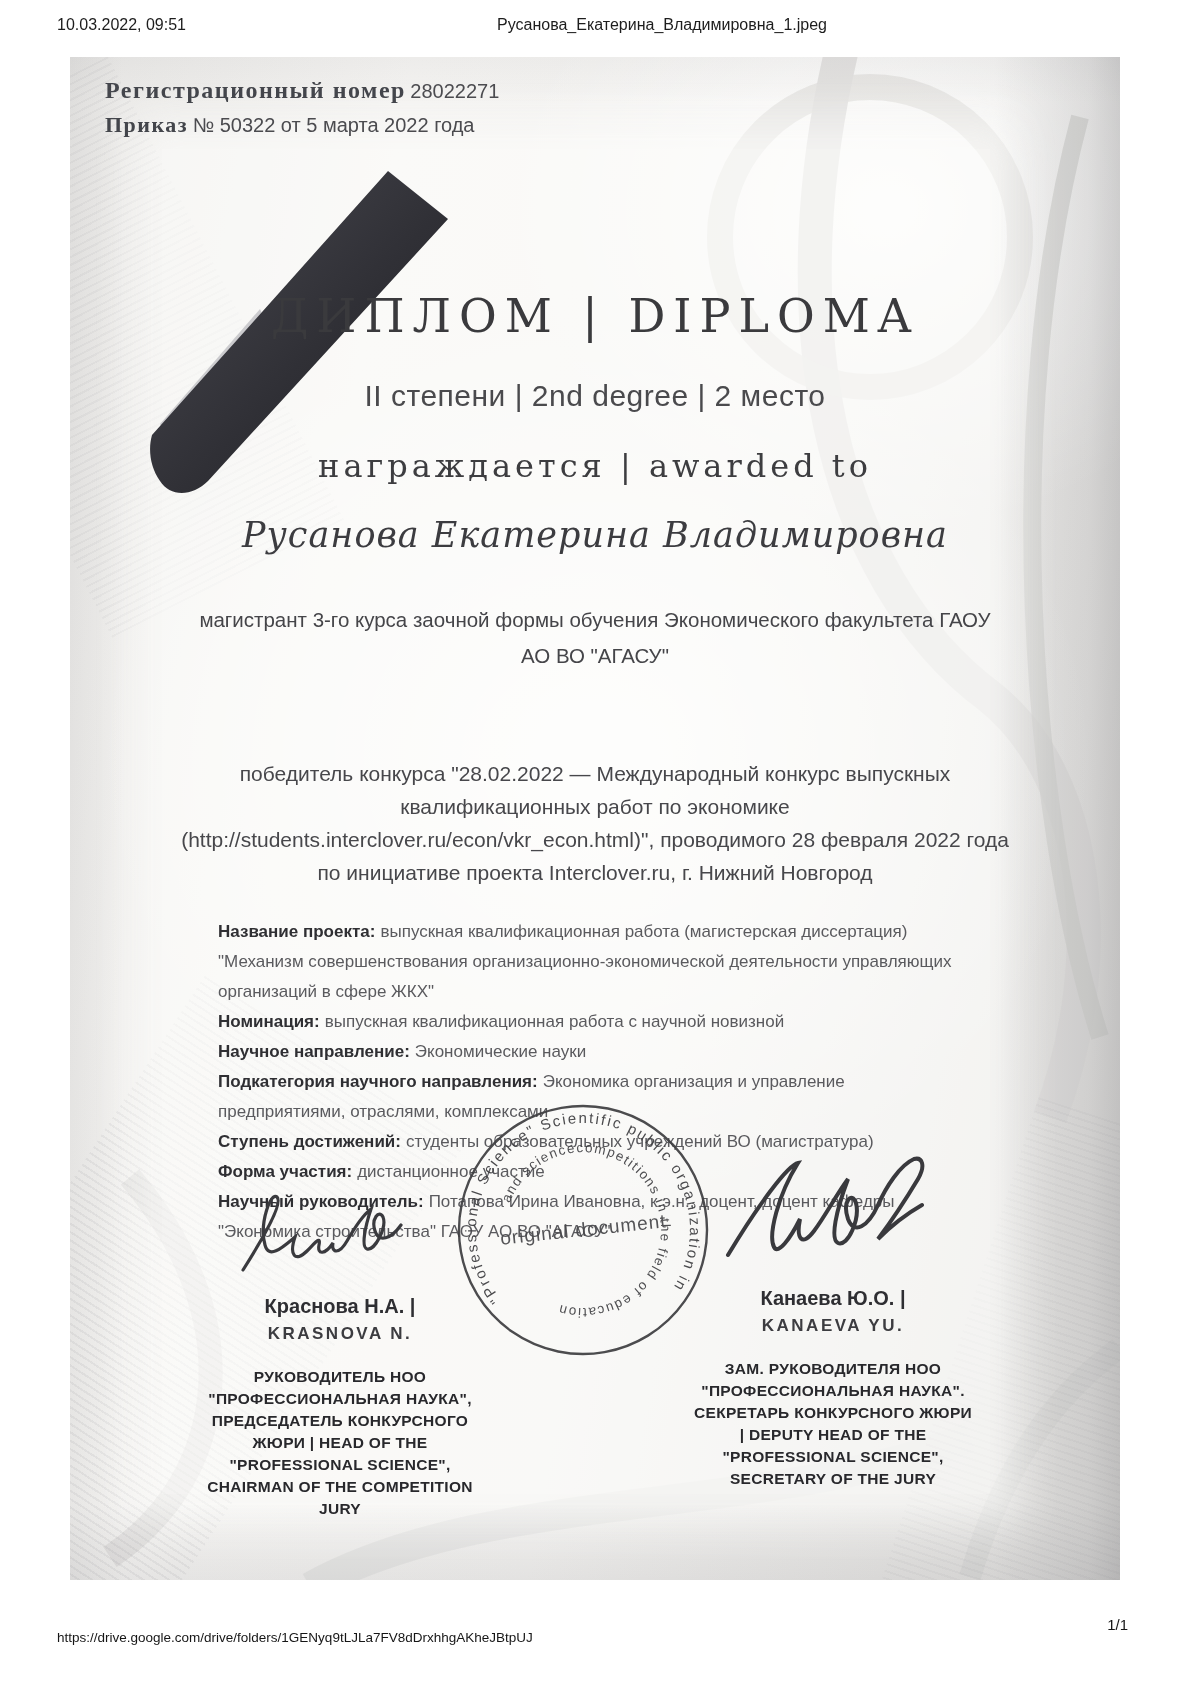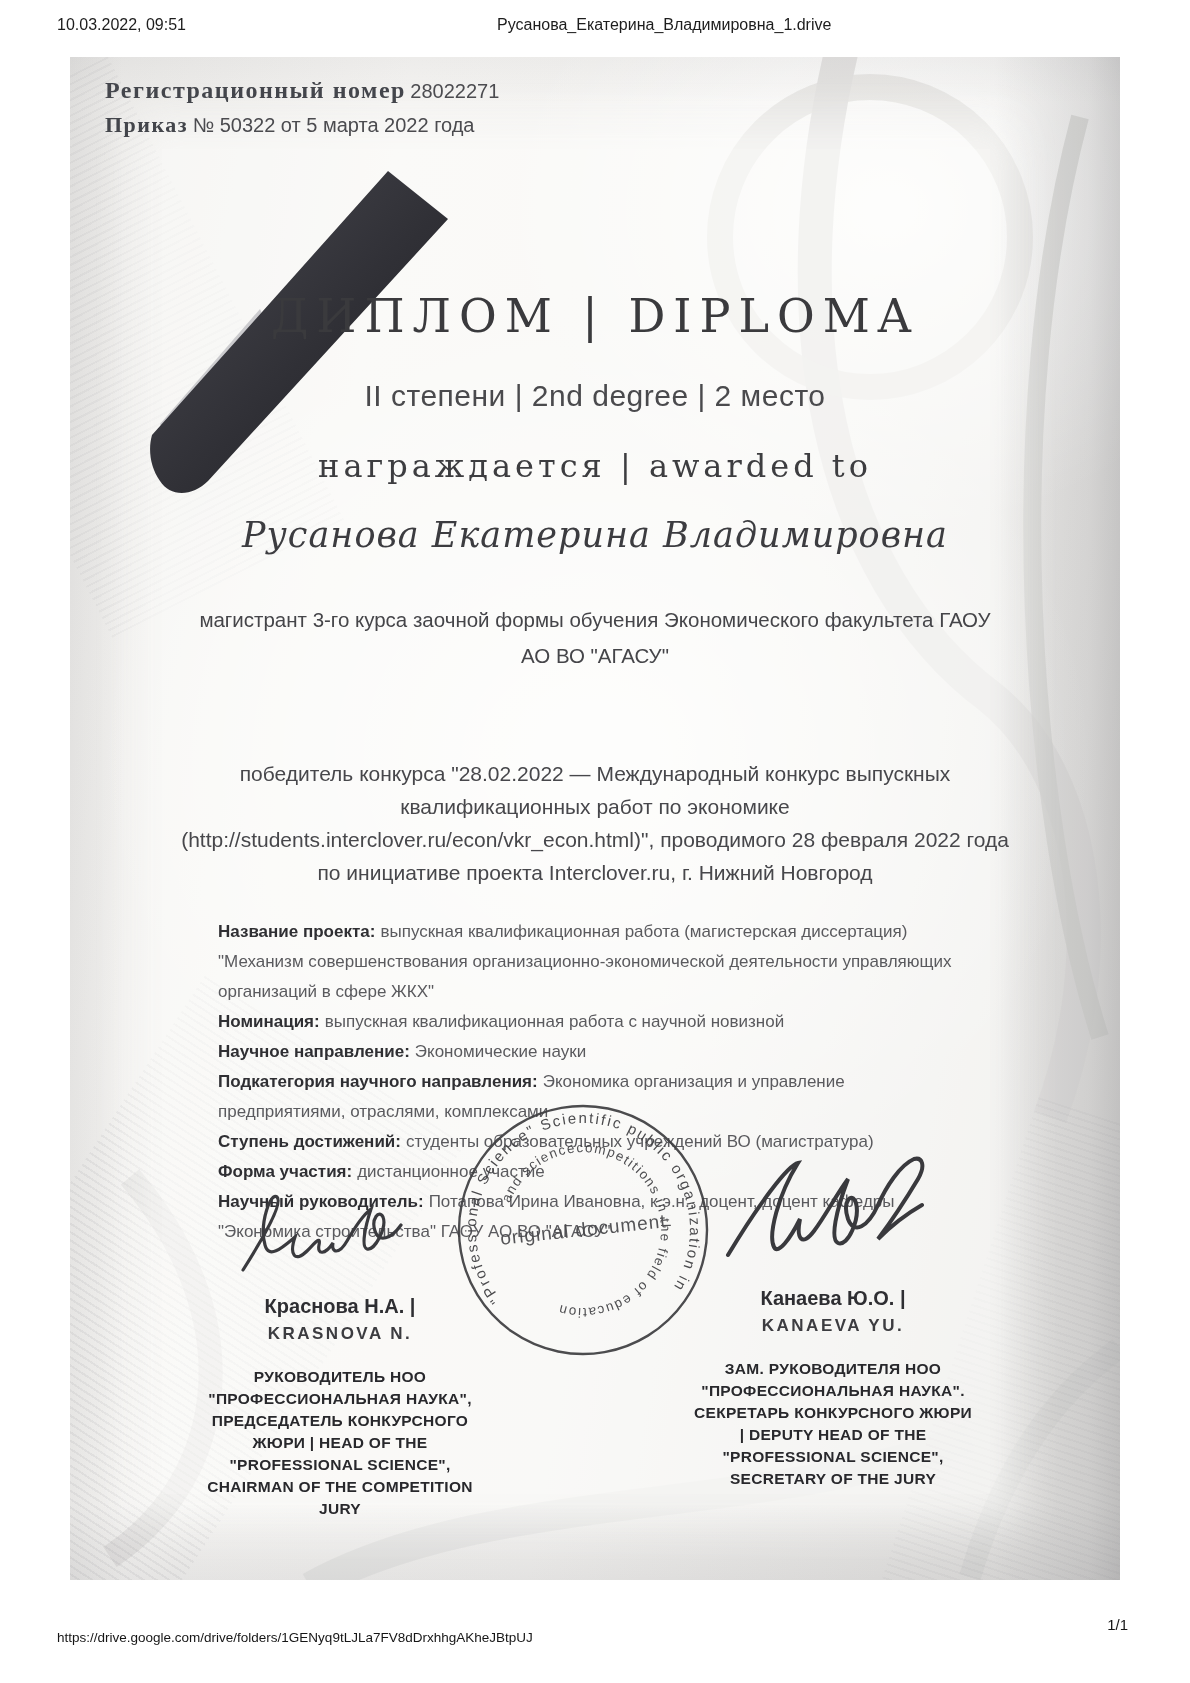--- a/index.html
+++ b/index.html
@@ -72,21 +72,21 @@
   .sig .latin { font-size:17px; font-weight:700; letter-spacing:2.5px; color:#3c3c40; margin-top:6px; }
   .sig .role { font-size:15.5px; font-weight:700; line-height:1.42; letter-spacing:.3px;
                color:#28282c; margin:22px auto 0; width:282px; }
 </style>
 </head>
 <body>
 
 <div class="page">
 
   <div class="print-ts">10.03.2022, 09:51</div>
-  <div class="print-fn">Русанова_Екатерина_Владимировна_1.drive</div>
+  <div class="print-fn">Русанова_Екатерина_Владимировна_1.jpeg</div>
 
   <div class="scan">
 
     <svg class="texture" width="1050" height="1523" viewBox="0 0 1050 1523">
       <path d="M780,-40 C700,260 760,520 920,640 C1020,720 1040,900 980,1060" stroke="#dcdbd9" stroke-width="34" fill="none" opacity="0.8"></path>
       <path d="M1010,60 C930,360 960,760 1030,980" stroke="#d2d1cf" stroke-width="18" fill="none" opacity="0.7"></path>
       <circle cx="800" cy="180" r="150" stroke="#e2e1df" stroke-width="26" fill="none" opacity="0.8"></circle>
       <path d="M60,1120 C180,1260 160,1420 40,1500" stroke="#dddcda" stroke-width="24" fill="none" opacity="0.7"></path>
       <path d="M240,1530 C420,1430 700,1460 900,1380" stroke="#e0dfdd" stroke-width="30" fill="none" opacity="0.6"></path>
       <path d="M900,1520 C950,1350 1040,1300 1050,1290" stroke="#d6d5d3" stroke-width="22" fill="none" opacity="0.6"></path>

